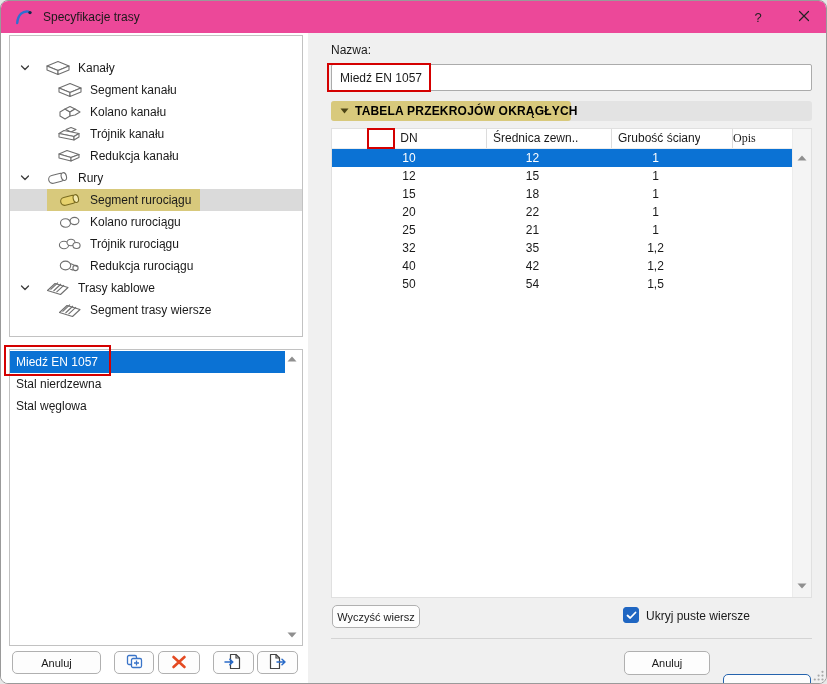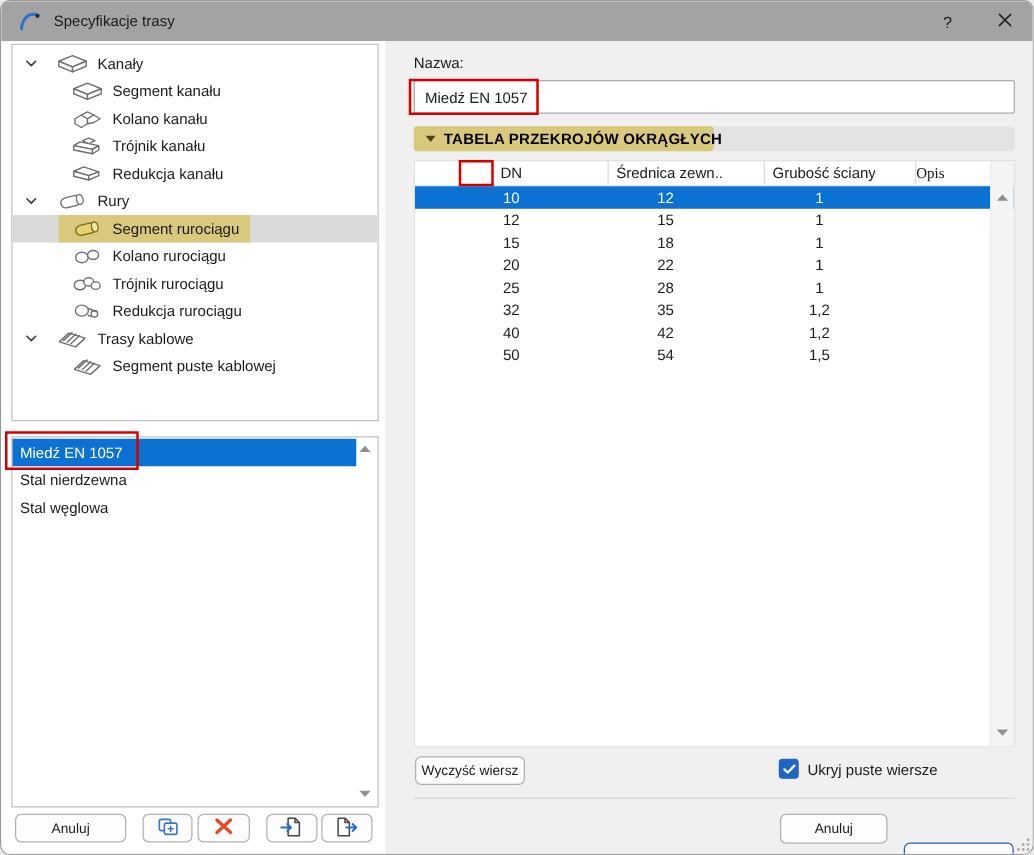--- a/index.html
+++ b/index.html
@@ -3,32 +3,32 @@
 <meta charset="utf-8">
 <style>
   html,body{margin:0;padding:0;background:#e8e8e8;}
   .window{
     position:relative;width:827px;height:684px;margin:0 auto;
     font-family:"Liberation Sans",sans-serif;font-size:12px;color:#1a1a1a;
     background:#fff;border:1px solid #9a9a9a;border-radius:8px;overflow:hidden;
     box-sizing:border-box;
   }
   
-  .titlebar{position:absolute;left:0;top:0;width:100%;height:32px;background:#a3a3a3;display:flex;align-items:center;}
+  .titlebar{position:absolute;left:0;top:0;width:100%;height:32px;background:#ec4899;display:flex;align-items:center;}
   .titlebar .logo{margin-left:13px;display:flex;align-items:center;}
   .titlebar .title{margin-left:9px;}
   .cap-btn{position:absolute;top:0;height:32px;display:flex;align-items:center;justify-content:center;background:transparent;border:0;font:13px "Liberation Sans",sans-serif;color:#222;cursor:default;}
   .help-btn{left:742px;width:30px;}
   .close-btn{left:787px;width:32px;}
   
   .left-pane{position:absolute;left:0;top:32px;width:307px;height:652px;background:#fff;}
   .right-pane{position:absolute;left:307px;top:32px;width:520px;height:652px;background:#f0f0f0;}
   .splitter-tri{position:absolute;left:304px;top:35px;width:6px;height:10px;}
   
-  .treebox{position:absolute;left:8px;top:2px;width:294px;height:302px;border:1px solid #c2c2c2;background:#fff;box-sizing:border-box;padding-top:4px;overflow:hidden;}
+  .treebox{position:absolute;left:8px;top:2px;width:294px;height:302px;border:1px solid #c2c2c2;background:#fff;box-sizing:border-box;padding-top:21px;overflow:hidden;}
   .t-row{height:22px;display:flex;align-items:center;position:relative;}
   .t-row .chev{position:absolute;left:10px;top:7px;line-height:0;}
   .t-row .inner{display:flex;align-items:center;gap:7px;height:22px;padding:0 9px 0 10px;}
   .t-row.lv0 .inner{margin-left:25px;}
   .t-row.lv1 .inner{margin-left:37px;}
   .t-row .ticon{line-height:0;}
   .t-row.sel{background:#dadada;}
   .t-row.sel .inner{background:#d8c97c;}
   
   .listbox{position:absolute;left:8px;top:316px;width:294px;height:297px;border:1px solid #c2c2c2;background:#fff;box-sizing:border-box;padding-top:1px;}
@@ -245,21 +245,21 @@
           </span>
         </div>
         <div class="t-row lv1">
           <span class="inner">
             <span class="ticon"><svg width="26" height="18" viewBox="0 0 26 18">
                 <g fill="#fff" stroke="#6f6f6f" stroke-width="1.1" stroke-linejoin="round">
                   <path d="M2.5 11.5 L10 4.5 L23 8.5 L15.5 15.5 Z"></path>
                   <path d="M5.5 10.7 L13 3.7 M8.5 12 L16 5 M11.5 13.2 L19 6.2" fill="none"></path>
                 </g>
               </svg></span>
-            <span>Segment puste kablowej</span>
+            <span>Segment trasy wiersze</span>
           </span>
         </div>
       </div>
 
     <div class="listbox">
       <div id="material-rows">
           <div class="m-row sel">Miedź EN 1057</div>
           <div class="m-row">Stal nierdzewna</div>
           <div class="m-row">Stal węglowa</div>
         </div>
@@ -340,21 +340,21 @@
             <div class="td c3"></div>
           </div>
           <div class="trow">
             <div class="td c0">20</div>
             <div class="td c1">22</div>
             <div class="td c2">1</div>
             <div class="td c3"></div>
           </div>
           <div class="trow">
             <div class="td c0">25</div>
-            <div class="td c1">28</div>
+            <div class="td c1">21</div>
             <div class="td c2">1</div>
             <div class="td c3"></div>
           </div>
           <div class="trow">
             <div class="td c0">32</div>
             <div class="td c1">35</div>
             <div class="td c2">1,2</div>
             <div class="td c3"></div>
           </div>
           <div class="trow">

